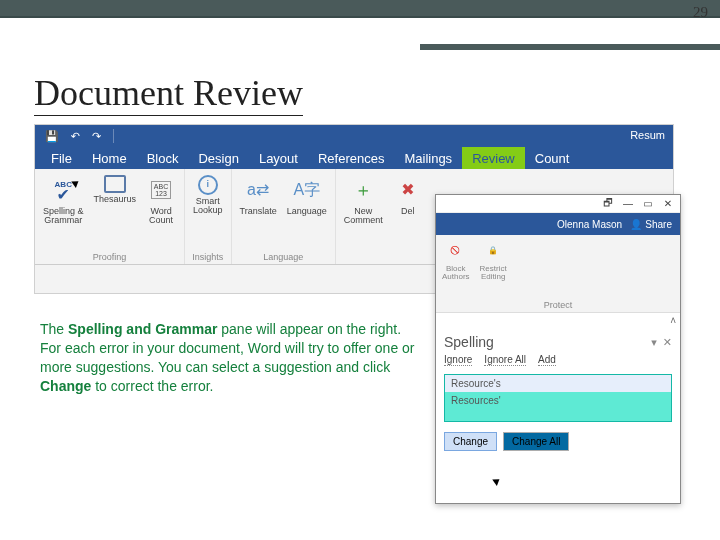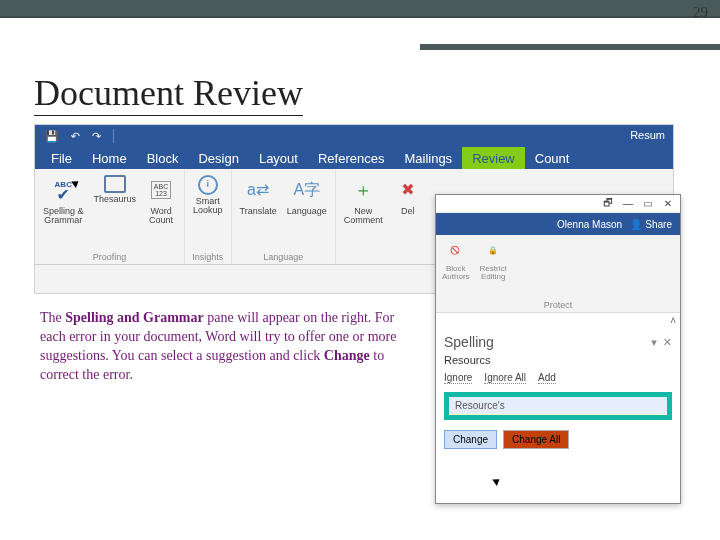--- a/index.html
+++ b/index.html
@@ -111,27 +111,27 @@
     text-align: center;
     cursor: pointer;
     padding: 2px;
   }
   .btn .ic { width: 30px; height: 30px; display: flex; align-items: center; justify-content: center; margin-bottom: 2px; }
   .group-label { font-size: 9px; color: #888; text-align: center; padding-top: 2px; }
   .abc { font-size: 8px; font-weight: bold; color: #2b579a; }
 
   .body-text {
     position: absolute;
-    top: 309px;
+    top: 320px;
     left: 40px;
     width: 380px;
-    font-family: Liberation Serif, serif;
+    font-family: Liberation Sans, sans-serif;
     font-size: 14px;
     line-height: 1.35;
-    color: #701a75;
+    color: #15803d;
   }
   .body-text b { font-weight: bold; }
 
   
   .pane-window {
     position: absolute;
     top: 194px;
     left: 435px;
     width: 246px;
     height: 310px;
@@ -185,32 +185,32 @@
     justify-content: space-between;
     align-items: center;
     margin-bottom: 4px;
   }
   .spelling-title { font-size: 14px; color: #555; font-weight: 400; }
   .spelling-close { cursor: pointer; font-size: 11px; color: #888; }
   .spelling-word { font-size: 11px; color: #333; margin-bottom: 6px; }
   .spelling-actions { display:flex; gap:12px; font-size:10px; margin-bottom:8px; }
   .spelling-actions span { cursor:pointer; border-bottom: 1px dotted #888; }
   .suggestion-box {
-    border: 5px solid #14b8a6;
-    background: #fef9c3;
-    height: 28px;
+    border: 1px solid #14b8a6;
+    background: #5eead4;
+    height: 48px;
     font-size: 10px;
     color: #555;
   }
   .suggestion-box div { padding: 3px 6px; }
   .suggestion-box .sel { background: #e6eefb; }
   .change-row { display:flex; gap:6px; margin-top:10px; }
   .change-btn {
     border: 1px solid #adadad;
-    background: #c2410c;
+    background: #0369a1;
     font-size: 10px;
     padding: 3px 8px;
     cursor: pointer;
   }
   .change-btn.primary { background: #cfe0f7; border-color: #7aa7e0; }
   .cursor-arrow {
     position: absolute;
     width: 0; height: 0;
     border-left: 6px solid #000;
     border-top: 4px solid transparent;
@@ -352,28 +352,28 @@
   <div class="collapse-caret">˄</div>
 
   <div class="spelling-pane">
     <div class="spelling-head">
       <div class="spelling-title">Spelling</div>
       <div style="display:flex;gap:6px;">
         <span class="spelling-close">▾</span>
         <span class="spelling-close">✕</span>
       </div>
     </div>
-    <div class="spelling-word">Resourcs</div>
     <div class="spelling-actions">
       <span>Ignore</span>
       <span>Ignore All</span>
       <span>Add</span>
     </div>
     <div class="suggestion-box">
       <div class="sel">Resource's</div>
+      <div>Resources'</div>
     </div>
     <div class="change-row">
       <button class="change-btn primary">Change</button>
       <button class="change-btn">Change All</button>
     </div>
   </div>
   <div class="cursor-arrow" style="bottom:18px;left:58px;"></div>
 </div>
 
 </body></html>

